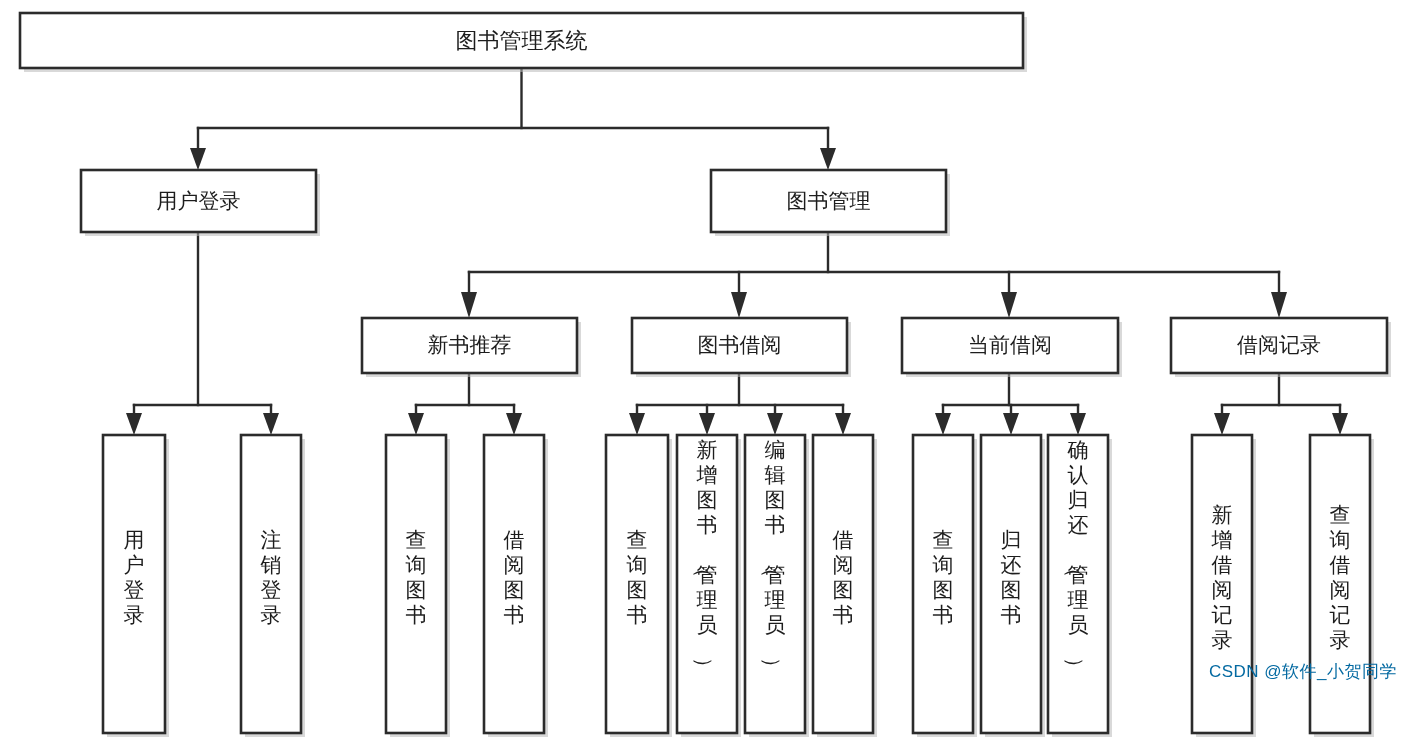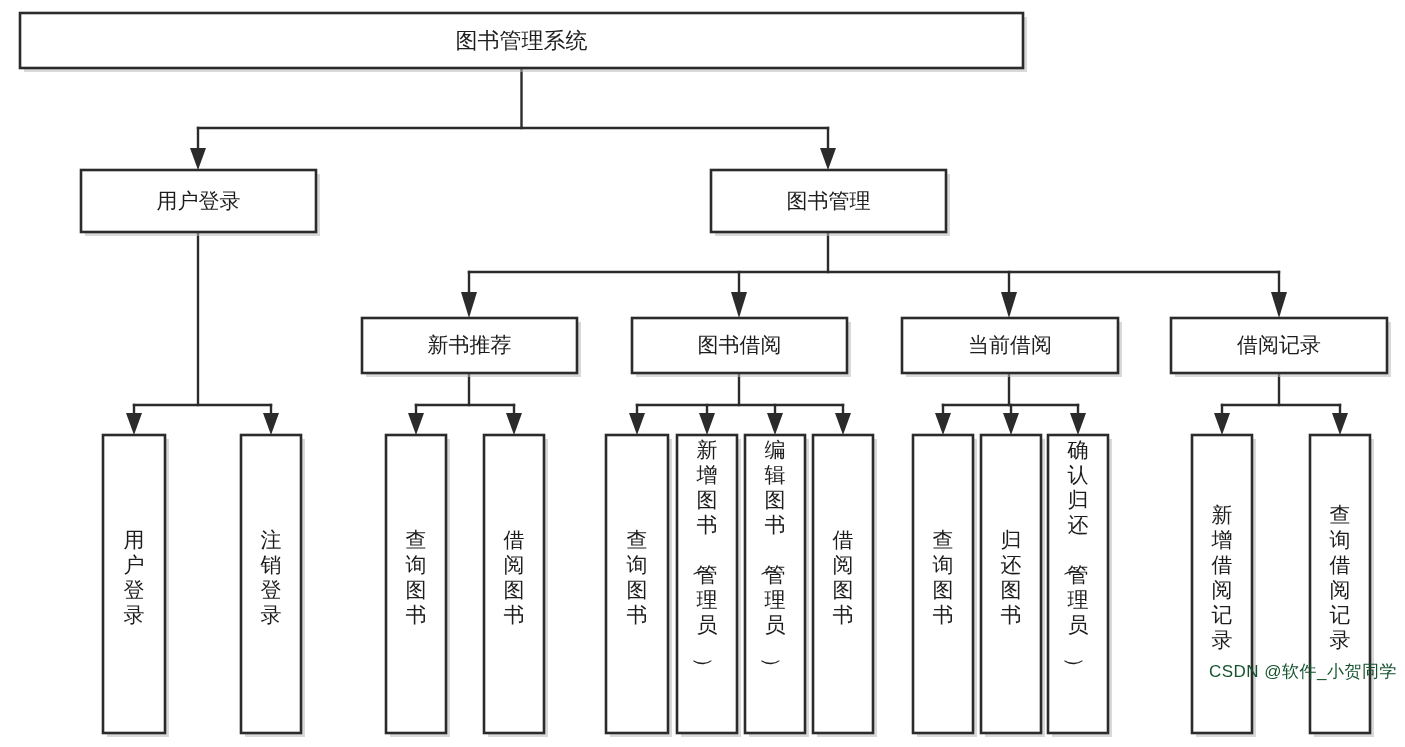--- a/index.html
+++ b/index.html
@@ -58,21 +58,21 @@
   .vert-label {
     fill: #1d1d1d;
     font-family: "Liberation Sans", "DejaVu Sans", sans-serif;
     font-size: 21px;
     text-anchor: middle;
   }
   .watermark {
     position: absolute;
     right: 8px;
     bottom: 6px;
-    color: #14532d;
+    color: #0369a1;
     font-size: 17px;
     font-family: "Liberation Sans", "DejaVu Sans", sans-serif;
     letter-spacing: 0.5px;
     white-space: nowrap;
     pointer-events: none;
   }
 </style>
 </head>
 <body>
 

